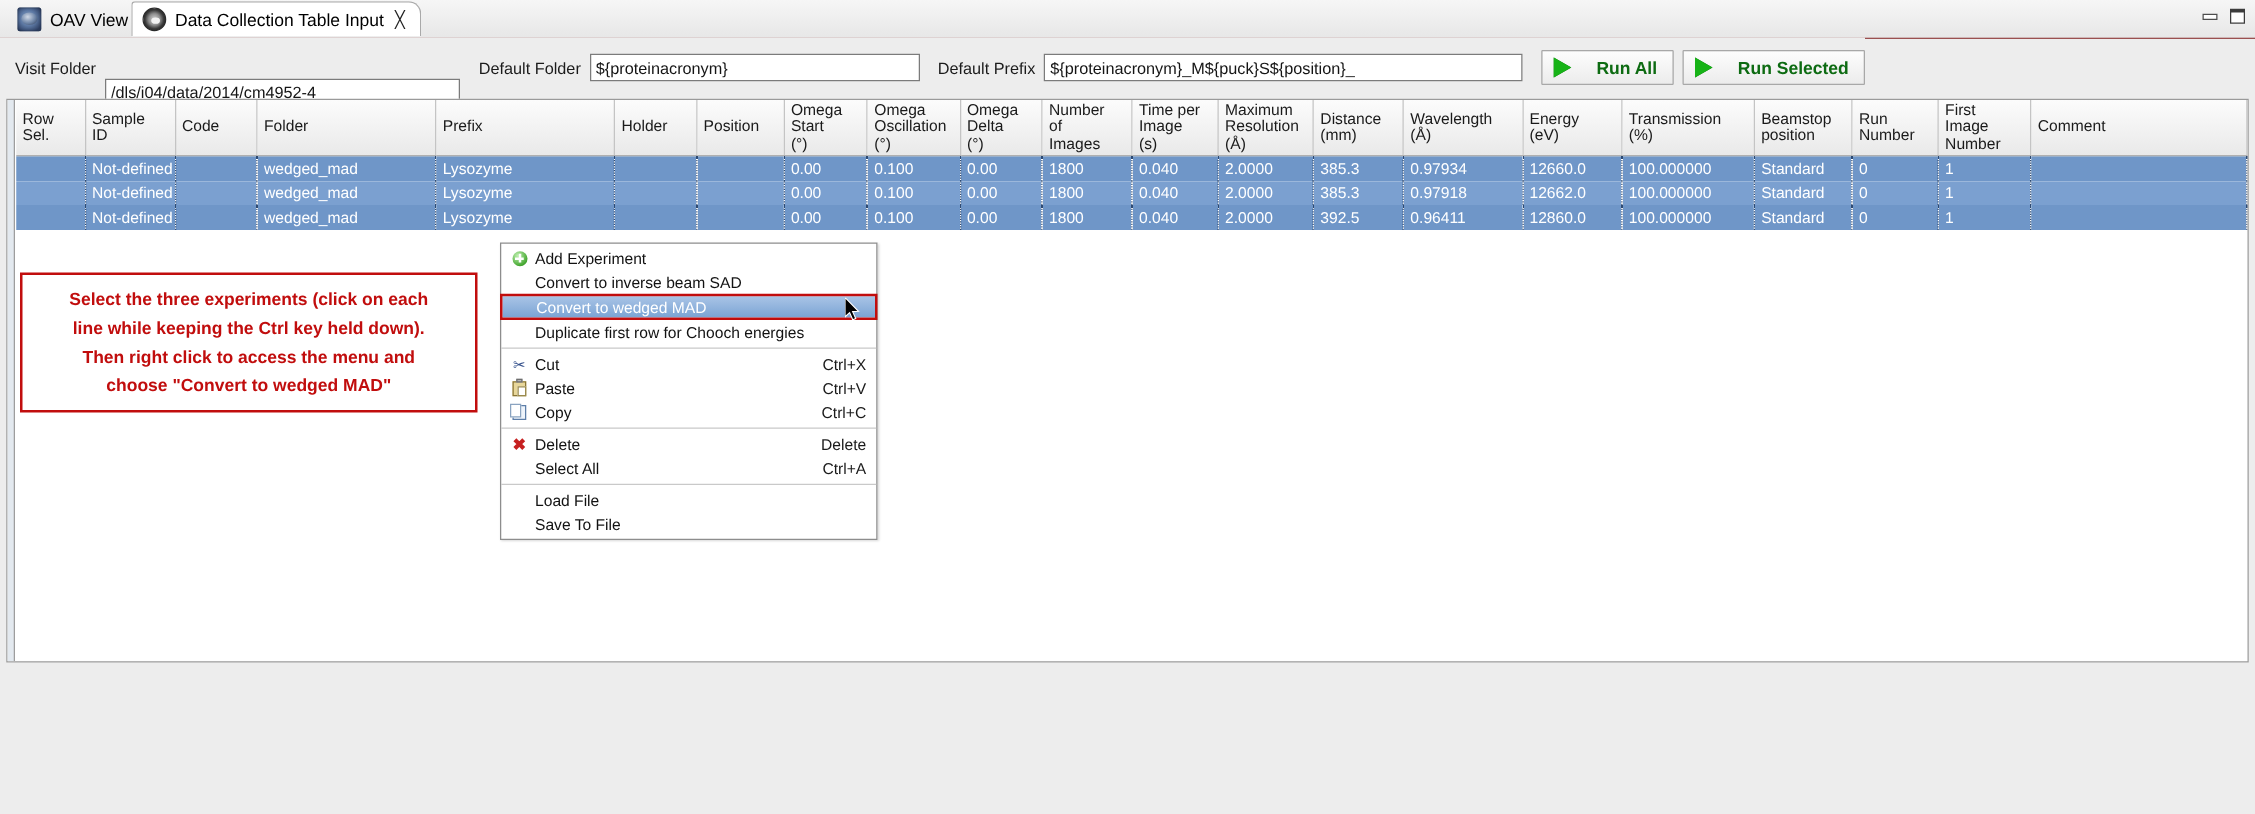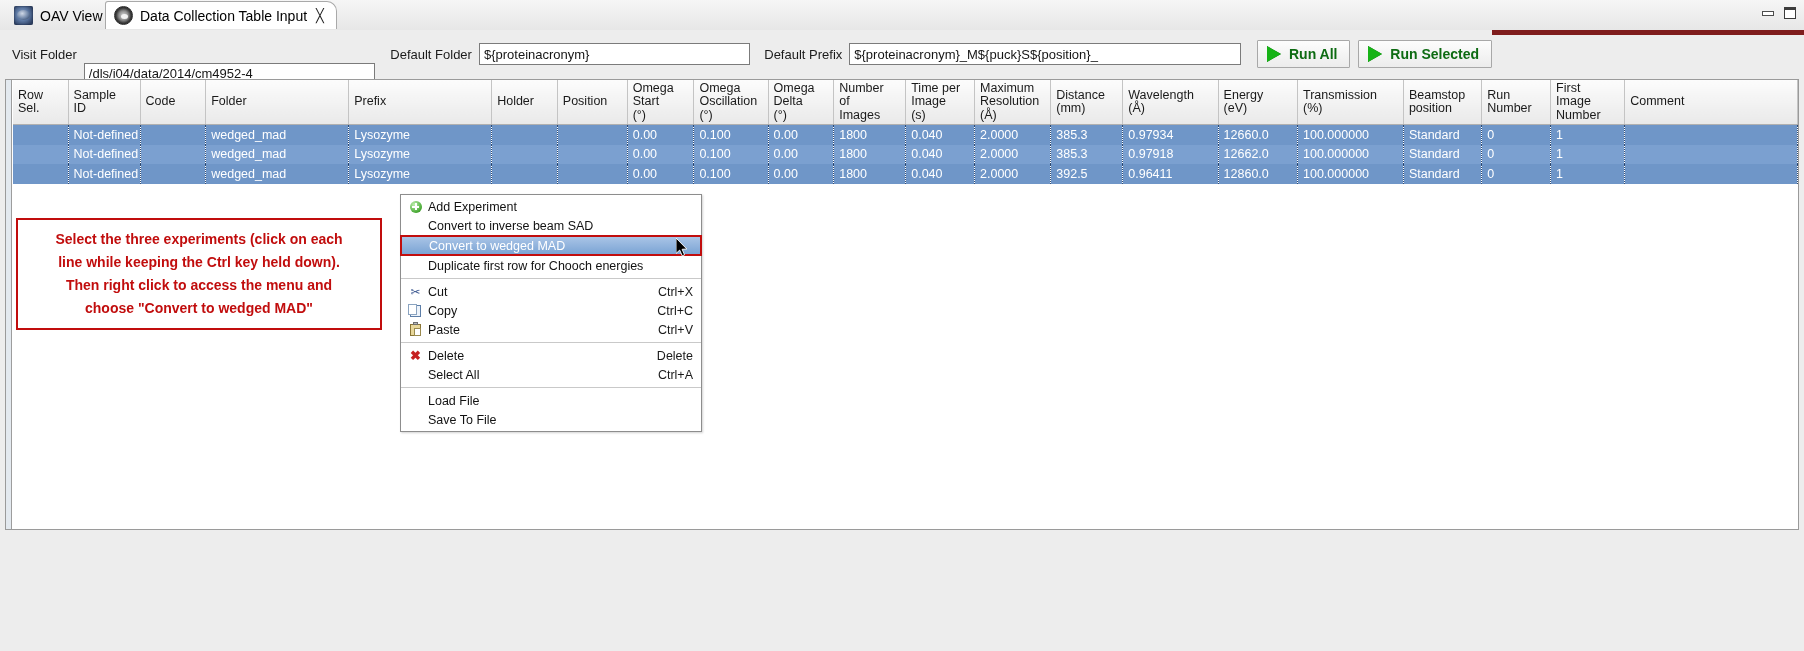--- a/index.html
+++ b/index.html
@@ -23,21 +23,21 @@
     background: #ededed;
   }
 
   
   .tabbar {
     position: absolute;
     left: 0; top: 0;
     width: 1804px;
     height: 30px;
     background: #efefef;
-    border-bottom: 5px solid #7f1d1d;
+    border-bottom: 1px solid #7f1d1d;
   }
   .tabbar-bg-curve {
     position: absolute;
     left: 0; top: 0;
     width: 1804px; height: 30px;
     background: linear-gradient(#f6f6f6, #e7e7e7);
   }
   .tab {
     position: absolute;
     top: 2px;
@@ -162,21 +162,21 @@
   .in-prefix { width: 497px; }
 
   .spacer-a { width: 20px; }
   .spacer-b { width: 18px; }
   .spacer-c { width: 20px; }
 
   .run-btn {
     height: 28px;
     display: inline-flex;
     align-items: center;
-    gap: 8px;
+    gap: 20px;
     padding: 0 12px 0 9px;
     box-sizing: border-box;
     border: 1px solid #a8a8a8;
     border-radius: 1px;
     background: linear-gradient(#fdfdfd, #ececec);
     color: #0d6b12;
     font-weight: bold;
     font-size: 14px;
     cursor: pointer;
     white-space: nowrap;
@@ -620,31 +620,31 @@
       <div class="ctx-sep"></div>
       <div class="ctx-item">
         <span class="ico">
           <span class="ico-cut">✂</span>
         </span>
         <span class="lbl">Cut</span>
         <span class="acc">Ctrl+X</span>
       </div>
       <div class="ctx-item">
         <span class="ico">
+          <span class="ico-paste"></span>
+        </span>
+        <span class="lbl">Paste</span>
+        <span class="acc">Ctrl+V</span>
+      </div>
+      <div class="ctx-item">
+        <span class="ico">
           <span class="ico-copy"></span>
         </span>
         <span class="lbl">Copy</span>
         <span class="acc">Ctrl+C</span>
-      </div>
-      <div class="ctx-item">
-        <span class="ico">
-          <span class="ico-paste"></span>
-        </span>
-        <span class="lbl">Paste</span>
-        <span class="acc">Ctrl+V</span>
       </div>
       <div class="ctx-sep"></div>
       <div class="ctx-item">
         <span class="ico">
           <span class="ico-del">✖</span>
         </span>
         <span class="lbl">Delete</span>
         <span class="acc">Delete</span>
       </div>
       <div class="ctx-item">

